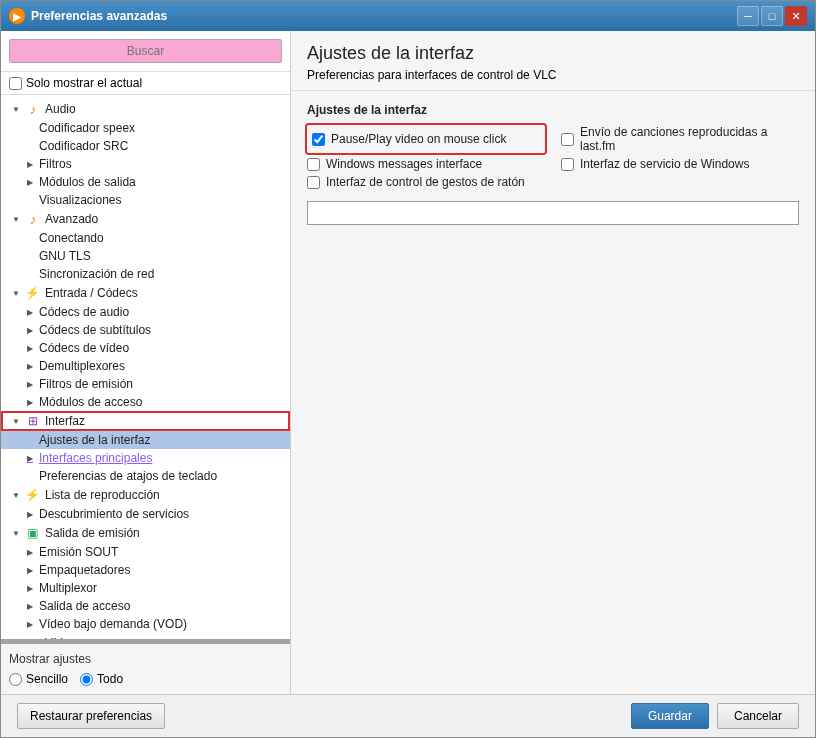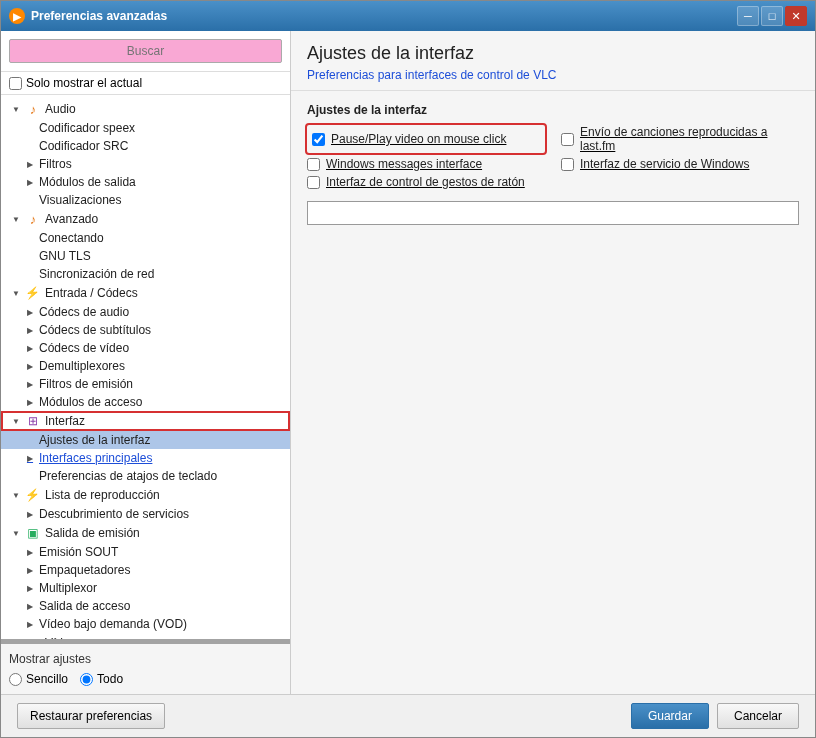--- a/index.html
+++ b/index.html
@@ -168,38 +168,37 @@
       background: #f5f5f5;
     }
     .right-title {
       font-size: 18px;
       font-weight: normal;
       color: #222;
       margin-bottom: 4px;
     }
     .right-subtitle {
       font-size: 12px;
-      color: #1d4ed8;
+      color: #000000;
     }
     .right-content {
       padding: 12px 16px;
       flex: 1;
     }
     .section-title {
       font-size: 12px;
       font-weight: bold;
       color: #222;
       margin-bottom: 8px;
     }
     .checkboxes-grid {
       display: grid;
       grid-template-columns: 1fr 1fr;
       gap: 4px 16px;
       margin-bottom: 12px;
-      text-decoration: underline;
     }
     .checkbox-item {
       display: flex;
       align-items: center;
       gap: 6px;
       font-size: 12px;
       color: #222;
     }
     .checkbox-item.highlighted-box {
       outline: 2px solid #d63031;
@@ -385,21 +384,21 @@
           <span class="tree-arrow">
               <span class="arrow-down"></span>
             </span>
           <span class="tree-icon" style="color:#8e44ad; font-size:12px;">⊞</span>
           <span>Interfaz</span>
         </div>
         <div class="tree-item indent-1 selected">
           <span class="tree-arrow"></span>
           <span>Ajustes de la interfaz</span>
         </div>
-        <div class="tree-item indent-1" style="text-decoration: underline; color: #1d4ed8;">
+        <div class="tree-item indent-1" style="text-decoration: underline; color: #8b5cf6;">
           <span class="tree-arrow">
               <span class="arrow-right"></span>
             </span>
           <span>Interfaces principales</span>
         </div>
         <div class="tree-item indent-1">
           <span class="tree-arrow"></span>
           <span>Preferencias de atajos de teclado</span>
         </div>
 

